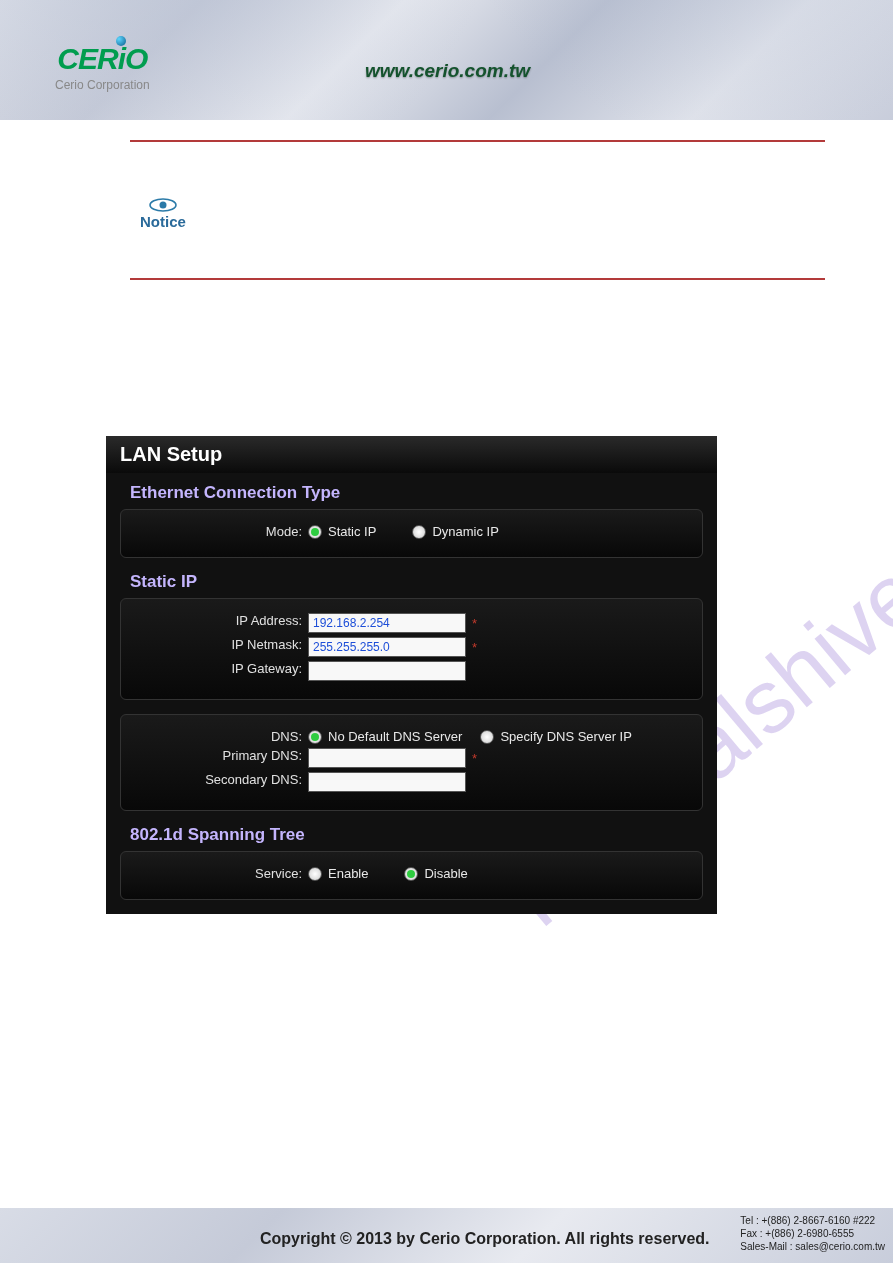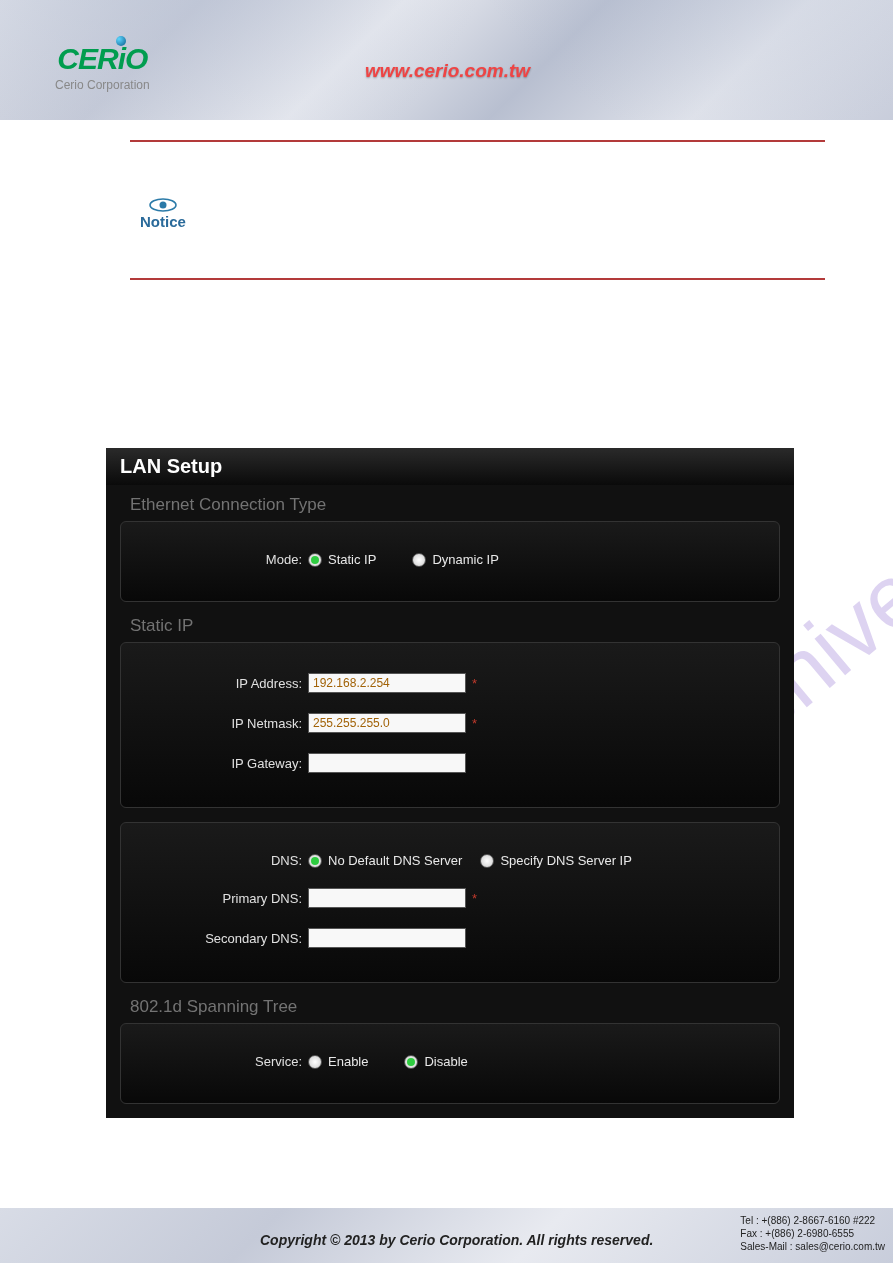--- a/index.html
+++ b/index.html
@@ -53,21 +53,21 @@
     background: radial-gradient(circle at 30% 30%, #5dd6ff, #0b5d8c);
   }
   .logo-sub {
     font-size: 12px;
     color: #888;
     margin-top: 2px;
   }
   .header-url {
     position: absolute;
     top: 60px; left: 365px;
-    color: #ef4444;
+    color: #14532d;
     font-weight: bold;
     font-style: italic;
     font-size: 19px;
     text-shadow: 0 1px 2px rgba(0,0,0,0.3);
     text-align: center;
   }
   .rule {
     position: absolute;
     left: 130px; width: 695px; height: 2px;
     background: #b33a3a;
@@ -96,51 +96,51 @@
     font-size: 90px;
     color: rgba(120,80,200,0.25);
     transform: rotate(-40deg);
     transform-origin: center;
     font-weight: 400;
     white-space: nowrap;
     pointer-events: none;
   }
   .panel {
     position: absolute;
-    top: 448px; left: 106px;
-    width: 688px;
+    top: 436px; left: 106px;
+    width: 611px;
     background: #111;
     color: #e8e8e8;
   }
   .panel-title {
     background: linear-gradient(#2a2a2a, #0a0a0a);
     color: #fff;
     font-size: 20px;
     font-weight: bold;
     padding: 7px 14px;
   }
   .section {
     margin: 10px 14px 14px 14px;
   }
   .section-title {
-    color: #737373;
+    color: #c4b5fd;
     font-size: 17px;
-    font-weight: 400;
+    font-weight: 700;
     margin: 8px 0 6px 10px;
   }
   .section-body {
     background: linear-gradient(#1a1a1a, #080808);
     border: 1px solid #333;
     border-radius: 6px;
     padding: 10px 12px 14px 12px;
   }
   .row {
     display: flex;
-    align-items: center;
-    margin: 20px 0;
+    align-items: flex-start;
+    margin: 4px 0;
   }
   .row-label {
     flex: 0 0 175px;
     text-align: right;
     padding-right: 6px;
     font-size: 13px;
     color: #e0e0e0;
   }
   .row-content {
     flex: 1;
@@ -170,37 +170,36 @@
     margin-right: 30px;
     color: #e8e8e8;
   }
   .tinput {
     width: 158px;
     height: 20px;
     background: #f8f8f8;
     border: 1px solid #555;
     font-size: 12px;
     padding: 8px 4px;
-    color: #a16207;
+    color: #1d4ed8;
   }
   .req {
     color: #c0392b;
     font-size: 13px;
   }
   .footer {
     position: absolute;
     bottom: 0; left: 0; width: 893px; height: 55px;
     background: linear-gradient(135deg, #d8dce6 0%, #c5cad8 30%, #e8eaf0 60%, #c8cddb 100%);
   }
   .footer-copy {
     position: absolute;
     bottom: 15px; left: 260px;
-    font-style: italic;
     font-weight: bold;
-    font-size: 14px;
+    font-size: 16px;
     color: #222;
   }
   .footer-contact {
     position: absolute;
     bottom: 10px; right: 8px;
     font-size: 10px;
     color: #222;
     line-height: 1.3;
     text-align: left;
     margin-top: 48px;

